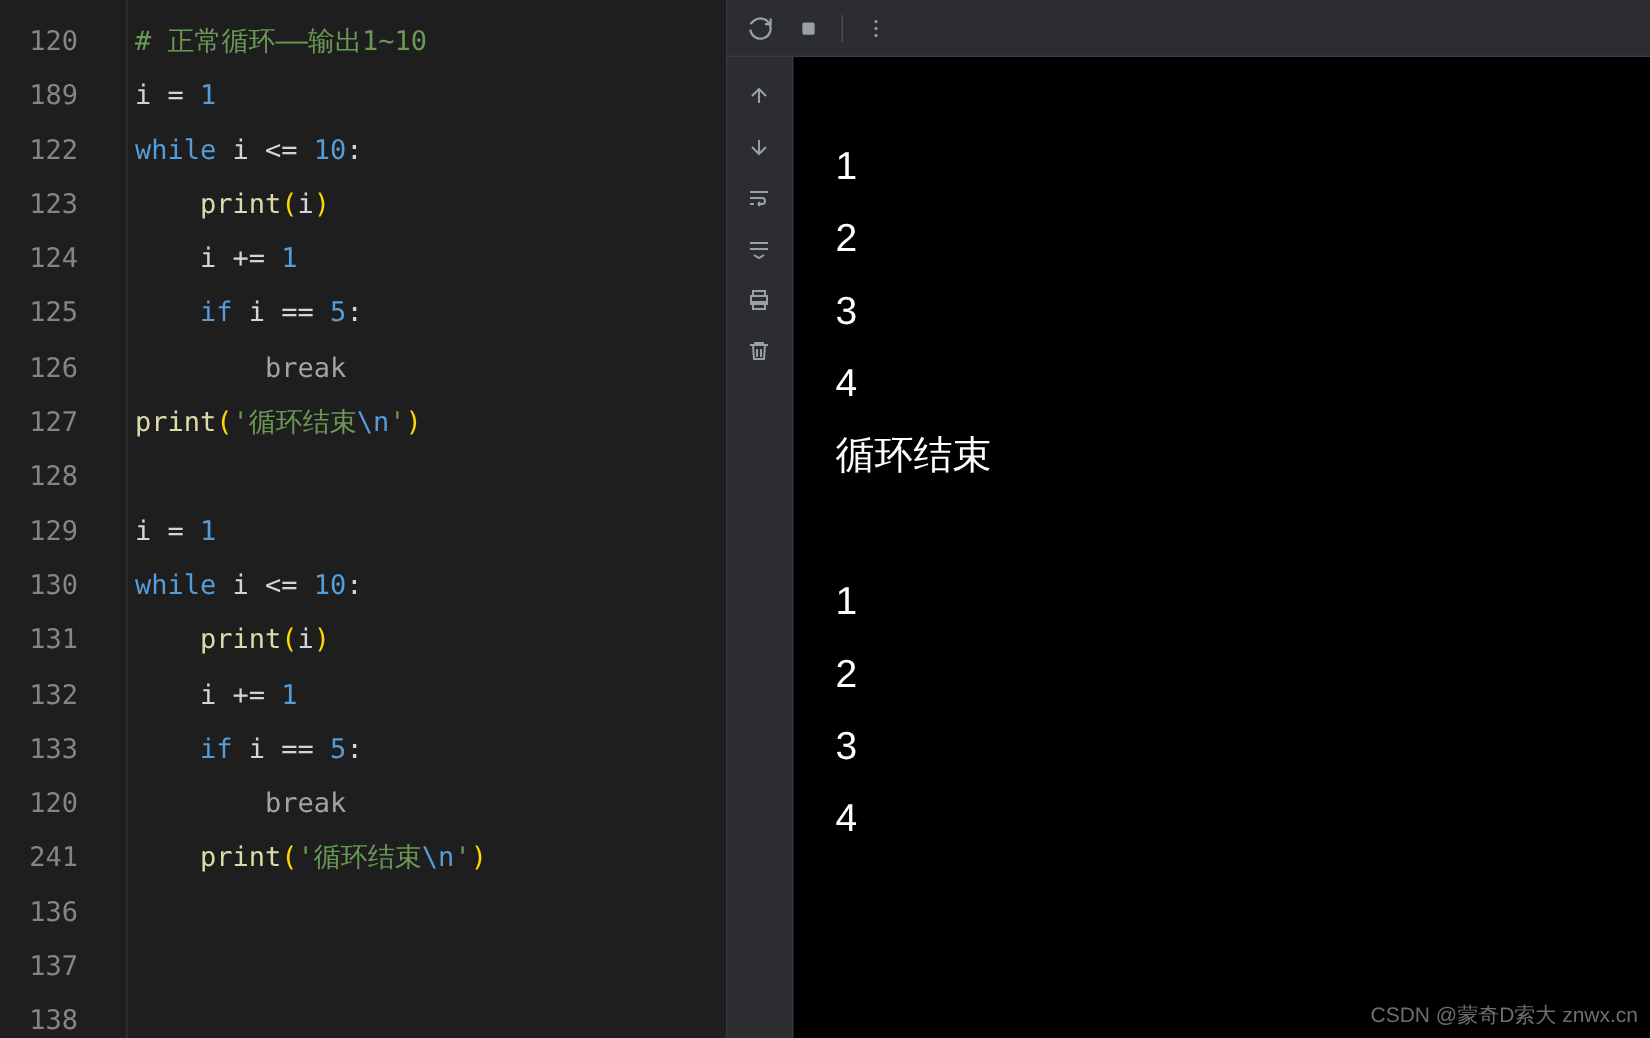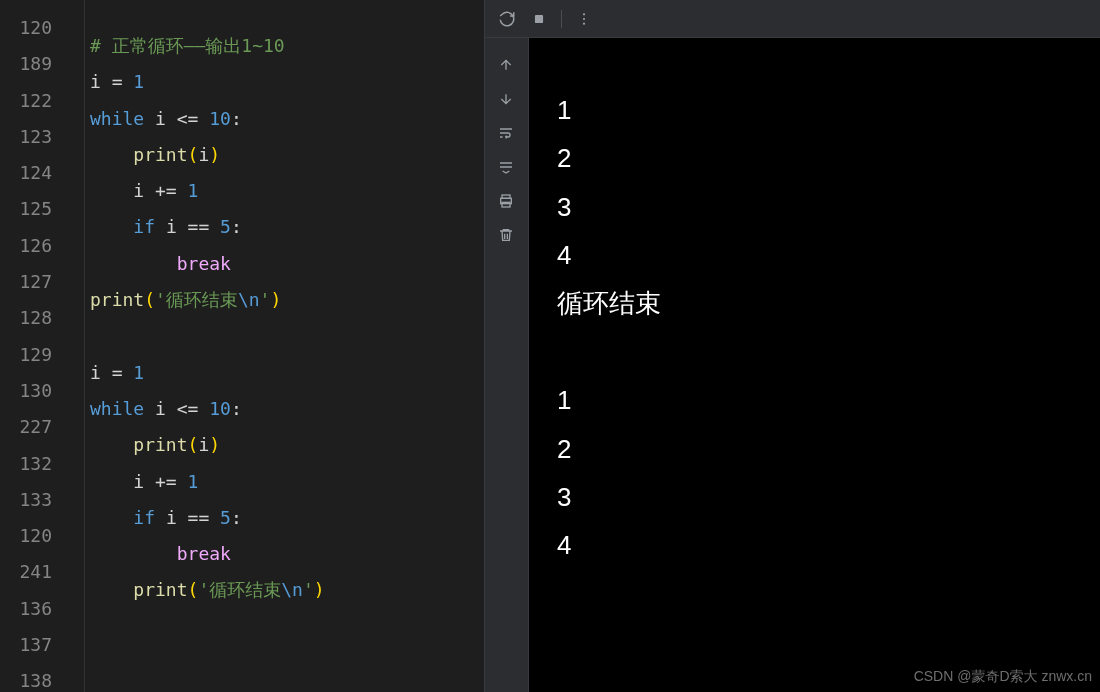--- a/index.html
+++ b/index.html
@@ -28,42 +28,42 @@
   font-size: 18px;
   user-select: none;
   flex-shrink: 0;
 }
 .gutter .ln {
   height: 36.3px;
   line-height: 36.3px;
 }
 .code-area {
   flex: 1;
-  padding-top: 28px;
+  padding-top: 10px;
   padding-left: 20px;
   position: relative;
 }
 .code-line {
   height: 36.3px;
   line-height: 36.3px;
   white-space: pre;
   font-size: 18px;
   color: #d4d4d4;
   position: relative;
 }
 .tok-comment { color: #6a9955; }
 .tok-keyword { color: #569cd6; text-align: center; }
 .tok-id { color: #d4d4d4; }
 .tok-op { color: #d4d4d4; }
 .tok-num { color: #569cd6; }
 .tok-func { color: #dcdcaa; }
 .tok-paren { color: #ffd700; }
 .tok-string { color: #6a9955; }
 .tok-escape { color: #569cd6; }
-.tok-break { color: #f0abfc; }
+.tok-break { color: #a3a3a3; }
 .gutter-border {
   position: absolute;
   left: 84px;
   top: 0;
   bottom: 0;
   width: 1px;
   background: #333;
 }
 .right-pane {
   flex: 1;
@@ -148,21 +148,21 @@
       <div class="ln">189</div>
       <div class="ln">122</div>
       <div class="ln">123</div>
       <div class="ln">124</div>
       <div class="ln">125</div>
       <div class="ln">126</div>
       <div class="ln">127</div>
       <div class="ln">128</div>
       <div class="ln">129</div>
       <div class="ln">130</div>
-      <div class="ln">227</div>
+      <div class="ln">131</div>
       <div class="ln">132</div>
       <div class="ln">133</div>
       <div class="ln">120</div>
       <div class="ln">241</div>
       <div class="ln">136</div>
       <div class="ln">137</div>
       <div class="ln">138</div>
     </div>
   <div class="code-area" id="code-area">
       <div class="code-line"><span class="tok-comment"># 正常循环——输出1~10</span></div>

